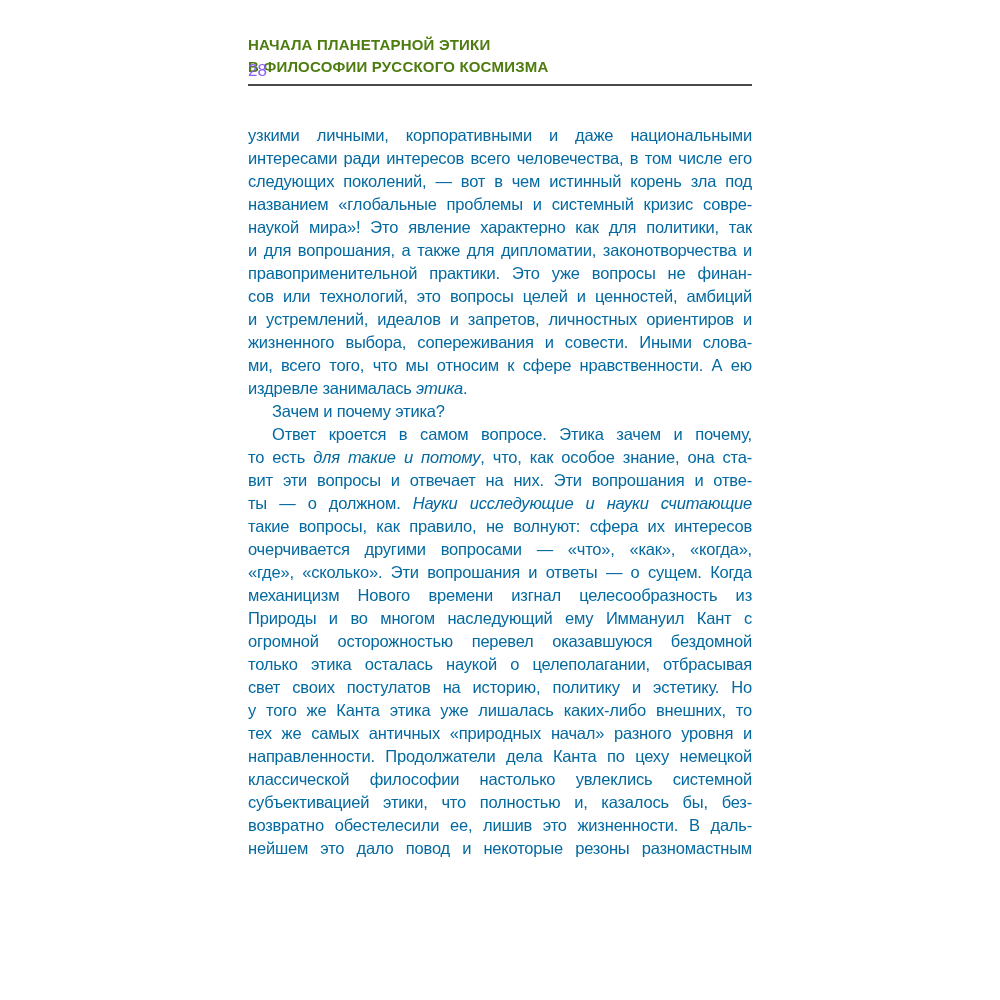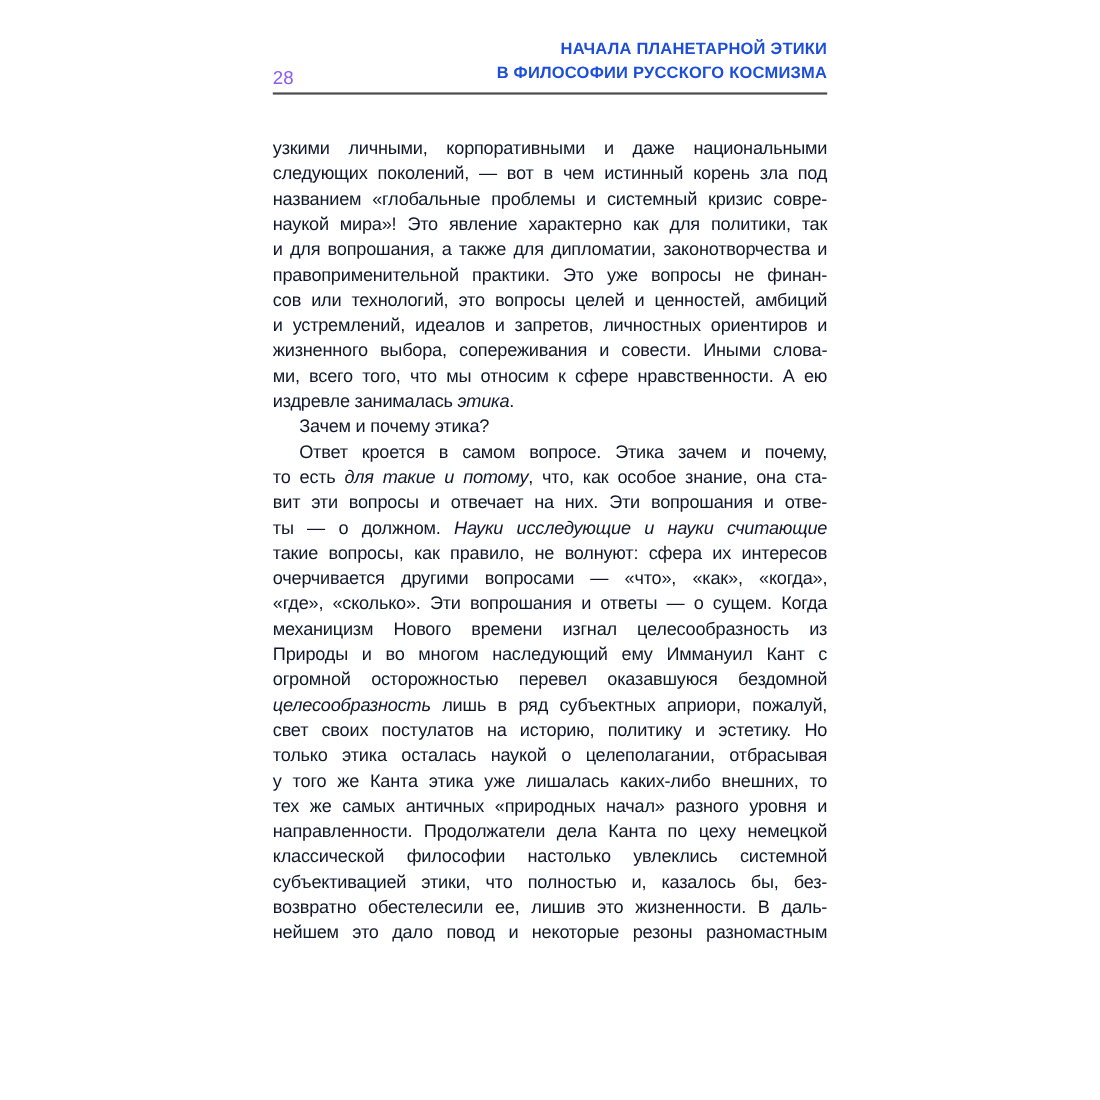--- a/index.html
+++ b/index.html
@@ -17,26 +17,25 @@
     overflow: hidden;
   }
   
   .header-area {
     position: absolute;
     left: 248px;
     top: 34px;
     width: 504px;
   }
   .running-head {
-    text-align: right;
     font-weight: bold;
     font-size: 15px;
     line-height: 22px;
     letter-spacing: 0.2px;
-    color: #1d4ed8;
+    color: #4d7c0f;
   }
   .page-number {
     position: absolute;
     left: 0;
     top: 27px;
     font-size: 17px;
     color: #8b5cf6;
   }
   .header-rule {
     position: absolute;
@@ -48,21 +47,21 @@
   }
   
   .body-text {
     position: absolute;
     left: 248px;
     top: 124px;
     width: 504px;
     font-size: 16.5px;
     line-height: 23px;
     letter-spacing: -0.2px;
-    color: #0f172a;
+    color: #0369a1;
   }
   .paragraph { margin: 0; }
   .line {
     text-align: justify;
     text-align-last: justify;
   }
   .line.para-end {
     text-align: center;
     text-align-last: left;
   }
@@ -84,20 +83,21 @@
       <div>НАЧАЛА ПЛАНЕТАРНОЙ ЭТИКИ</div>
       <div>В ФИЛОСОФИИ РУССКОГО КОСМИЗМА</div>
     </div>
   </div>
 
   <div class="header-rule"></div>
 
   <main class="body-text" id="body-text">
       <div class="paragraph">
         <div class="line"><span>узкими личными, корпоративными и даже национальными</span></div>
+        <div class="line"><span>интересами ради интересов всего человечества, в том числе его</span></div>
         <div class="line"><span>следующих поколений, — вот в чем истинный корень зла под</span></div>
         <div class="line"><span>названием «глобальные проблемы и системный кризис совре-</span></div>
         <div class="line"><span>наукой мира»! Это явление характерно как для политики, так</span></div>
         <div class="line"><span>и для вопрошания, а также для дипломатии, законотворчества и</span></div>
         <div class="line"><span>правоприменительной практики. Это уже вопросы не финан-</span></div>
         <div class="line"><span>сов или технологий, это вопросы целей и ценностей, амбиций</span></div>
         <div class="line"><span>и устремлений, идеалов и запретов, личностных ориентиров и</span></div>
         <div class="line"><span>жизненного выбора, сопереживания и совести. Иными слова-</span></div>
         <div class="line"><span>ми, всего того, что мы относим к сфере нравственности. А ею</span></div>
         <div class="line para-end"><span>издревле занималась </span><span class="em">этика</span><span>.</span></div>
@@ -109,23 +109,22 @@
         <div class="line indent"><span>Ответ кроется в самом вопросе. Этика зачем и почему,</span></div>
         <div class="line"><span>то есть </span><span class="em">для такие и потому</span><span>, что, как особое знание, она ста-</span></div>
         <div class="line"><span>вит эти вопросы и отвечает на них. Эти вопрошания и отве-</span></div>
         <div class="line"><span>ты — о должном. </span><span class="em">Науки исследующие и науки считающие</span></div>
         <div class="line"><span>такие вопросы, как правило, не волнуют: сфера их интересов</span></div>
         <div class="line"><span>очерчивается другими вопросами — «что», «как», «когда»,</span></div>
         <div class="line"><span>«где», «сколько». Эти вопрошания и ответы — о сущем. Когда</span></div>
         <div class="line"><span>механицизм Нового времени изгнал целесообразность из</span></div>
         <div class="line"><span>Природы и во многом наследующий ему Иммануил Кант с</span></div>
         <div class="line"><span>огромной осторожностью перевел оказавшуюся бездомной</span></div>
-        <div class="line"><span class="em">целесообразность</span><span> лишь в ряд субъектных априори, пожалуй,</span></div>
+        <div class="line"><span>только этика осталась наукой о целеполагании, отбрасывая</span></div>
         <div class="line"><span>свет своих постулатов на историю, политику и эстетику. Но</span></div>
-        <div class="line"><span>только этика осталась наукой о целеполагании, отбрасывая</span></div>
         <div class="line"><span>у того же Канта этика уже лишалась каких-либо внешних, то</span></div>
         <div class="line"><span>тех же самых античных «природных начал» разного уровня и</span></div>
         <div class="line"><span>направленности. Продолжатели дела Канта по цеху немецкой</span></div>
         <div class="line"><span>классической философии настолько увлеклись системной</span></div>
         <div class="line"><span>субъективацией этики, что полностью и, казалось бы, без-</span></div>
         <div class="line"><span>возвратно обестелесили ее, лишив это жизненности. В даль-</span></div>
         <div class="line"><span>нейшем это дало повод и некоторые резоны разномастным</span></div>
       </div>
     </main>
 

